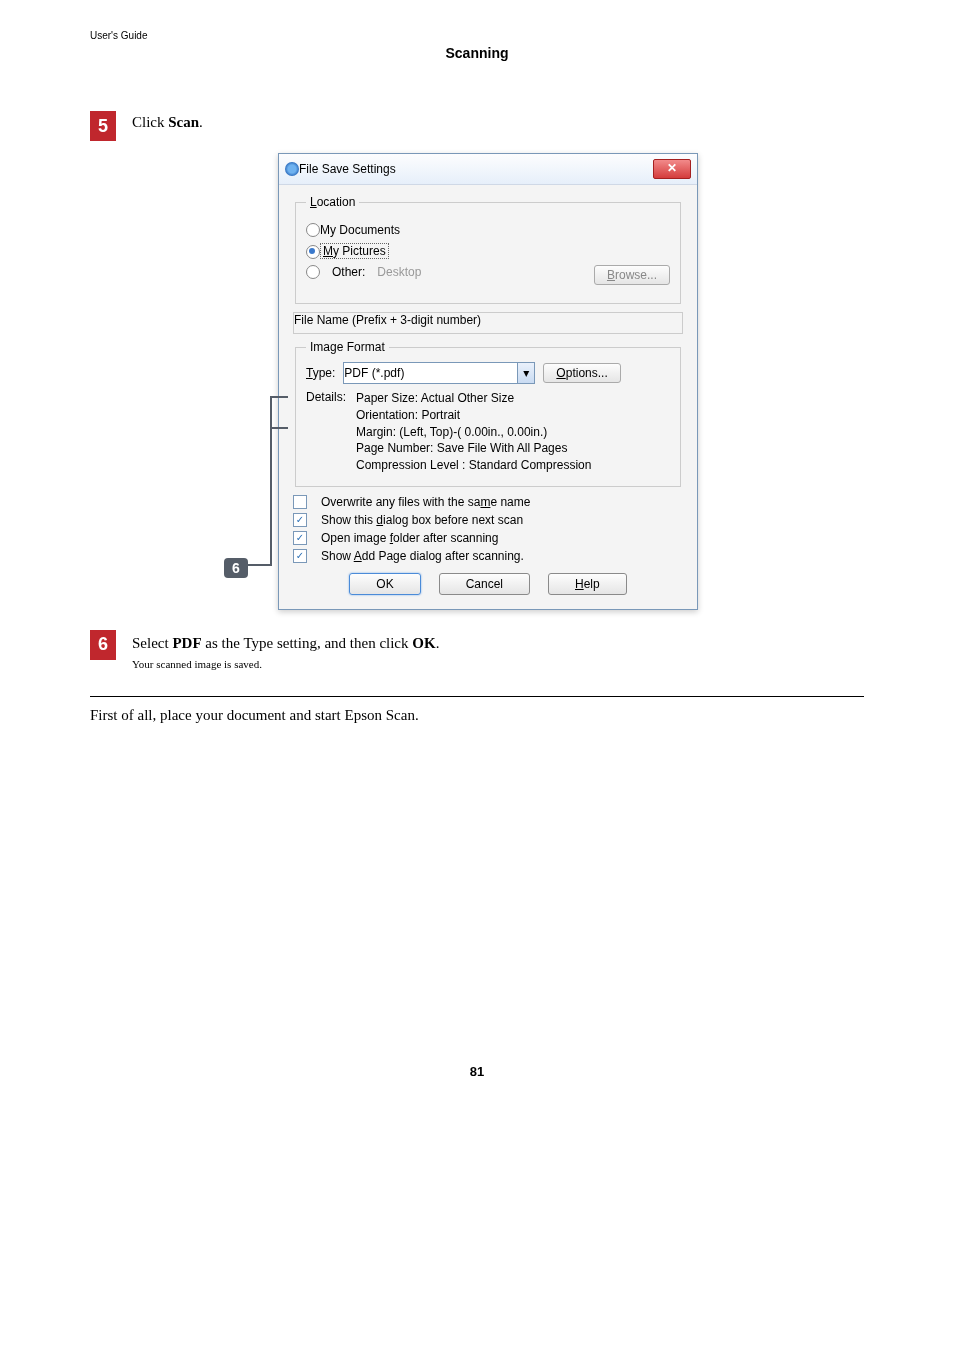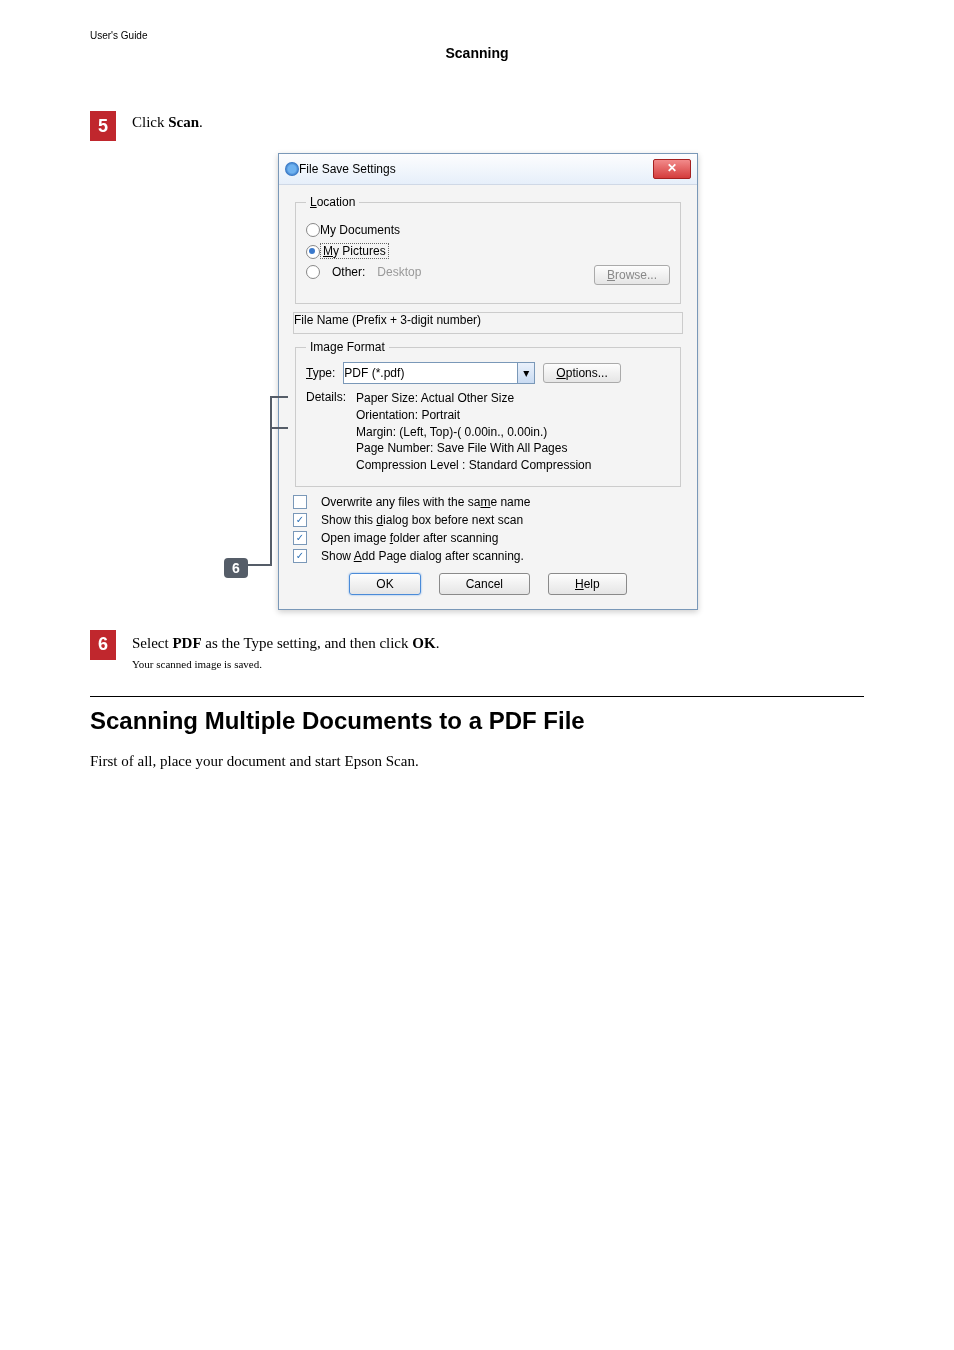--- a/index.html
+++ b/index.html
@@ -312,16 +312,16 @@
     <div class="step-num">6</div>
     <div class="step6-text">
       <div class="step-text">
         <span>Select </span><strong>PDF</strong><span> as the Type setting, and then click </span><strong>OK</strong><span>.</span>
       </div>
       <p class="note-top">Your scanned image is saved.</p>
     </div>
   </div>
 
   <hr class="sep">
-  <h2 class="section">Scanning Multiple Documents to a PDF File</h2>
   <p class="body-p">First of all, place your document and start Epson Scan.</p>
 
+  <div class="pagenum">81</div>
 </div>
 
 </body></html>

